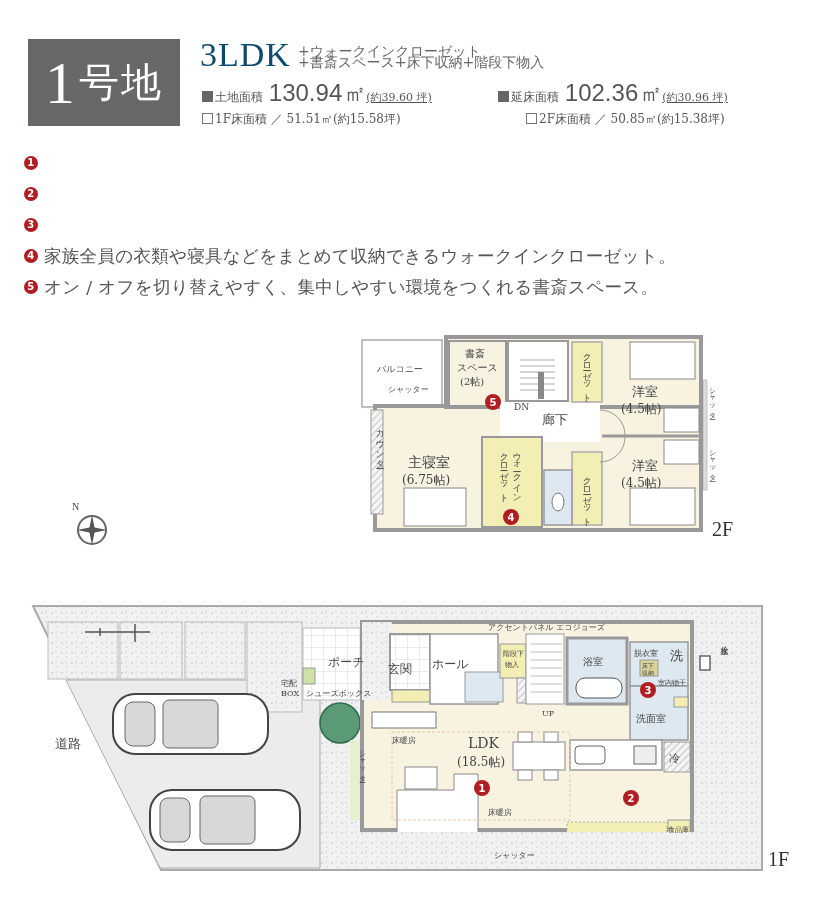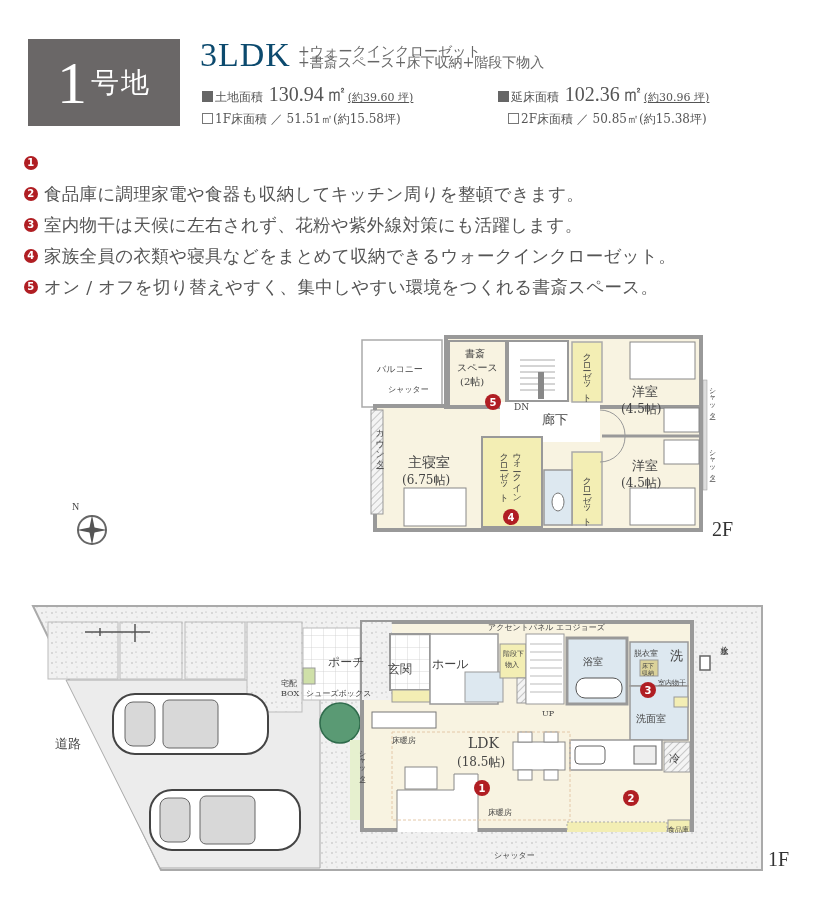--- a/index.html
+++ b/index.html
@@ -1,28 +1,28 @@
 <!DOCTYPE html>
 <html><head>
 <meta charset="utf-8">
 <style>
   html, body { margin:0; padding:0; background:#ffffff; }
   body { width:816px; height:900px; position:relative; overflow:hidden;
          font-family:"DejaVu Serif","Liberation Serif",serif; color:#555; }
   .lot-badge { position:absolute; left:28px; top:39px; width:152px; height:87px;
                background:#6a6767; color:#fff; display:flex; align-items:center; justify-content:center; }
   .lot-badge .num { font-size:60px; line-height:1; font-family:"Liberation Serif",serif; margin-right:4px; }
-  .lot-badge .kanji { font-size:28px; letter-spacing:2px; margin-top:0; }
+  .lot-badge .kanji { font-size:40px; letter-spacing:2px; margin-top:0; }
   .layout { position:absolute; left:200px; top:36px; font-size:34px; color:#0c4a6e; font-family:"Liberation Serif",serif; letter-spacing:1px;}
   .extras { position:absolute; left:298px; top:46px; font-size:14px; line-height:11px; color:#666; }
   .spec-row { position:absolute; font-size:12px; color:#555; white-space:nowrap; }
   .spec-row .sq { display:inline-block; width:11px; height:11px; vertical-align:-1px; margin-right:2px; }
   .sq.fill { background:#666; }
   .sq.open { border:1px solid #777; width:9px; height:9px; }
-  .big { font-size:20px; font-family:Liberation Serif, serif; color:#555; margin:16px 2px; }
+  .big { font-size:24px; font-family:Liberation Sans, sans-serif; color:#555; margin:16px 2px; }
   .m2 { font-size:22px; }
   .small { font-size:11px;text-decoration:underline; }
   .features { position:absolute; left:24px; top:147px; margin:0; padding:0; list-style:none; }
   .features li { height:31px; display:flex; align-items:center; font-size:17.5px; color:#555; white-space:nowrap; letter-spacing:0.3px; }
   .badge { display:inline-flex; width:14px; height:14px; border-radius:50%; background:#b01e23; color:#fff;
            font-size:10px; font-family:"DejaVu Sans",sans-serif; font-weight:bold; align-items:center; justify-content:center; margin-right:6px; }
   svg { position:absolute; left:0; top:0; }
   .pl { font-family:"DejaVu Serif","Liberation Serif",serif; fill:#444; }
 </style>
 </head>
@@ -42,35 +42,33 @@
   <span class="sq fill"></span><span>土地面積</span>
   <span class="big">130.94</span><span class="m2">㎡</span><span class="small">(約39.60 坪)</span>
 </div>
 <div class="spec-row" style="left:498px; top:79px;text-align:center;">
   <span class="sq fill"></span><span>延床面積</span>
   <span class="big">102.36</span><span class="m2">㎡</span><span class="small">(約30.96 坪)</span>
 </div>
 <div class="spec-row" style="left:202px; top:111px;">
   <span class="sq open"></span><span>1F床面積 ／ 51.51㎡(約15.58坪)</span>
 </div>
-<div class="spec-row" style="left:508px; top:111px;">
+<div class="spec-row" style="left:526px; top:111px;">
   <span class="sq open"></span><span>2F床面積 ／ 50.85㎡(約15.38坪)</span>
 </div>
 
 <ul class="features">
   <li>
       <span class="badge">1</span>
     </li>
   <li>
       <span class="badge">2</span>
-      <span>食品庫に調理家電や食器も収納してキッチン周りを整頓できます。</span>
     </li>
   <li>
       <span class="badge">3</span>
-      <span>室内物干は天候に左右されず、花粉や紫外線対策にも活躍します。</span>
     </li>
   <li>
       <span class="badge">4</span>
       <span>家族全員の衣類や寝具などをまとめて収納できるウォークインクローゼット。</span>
     </li>
   <li>
       <span class="badge">5</span>
       <span>オン / オフを切り替えやすく、集中しやすい環境をつくれる書斎スペース。</span>
     </li>
 </ul>

